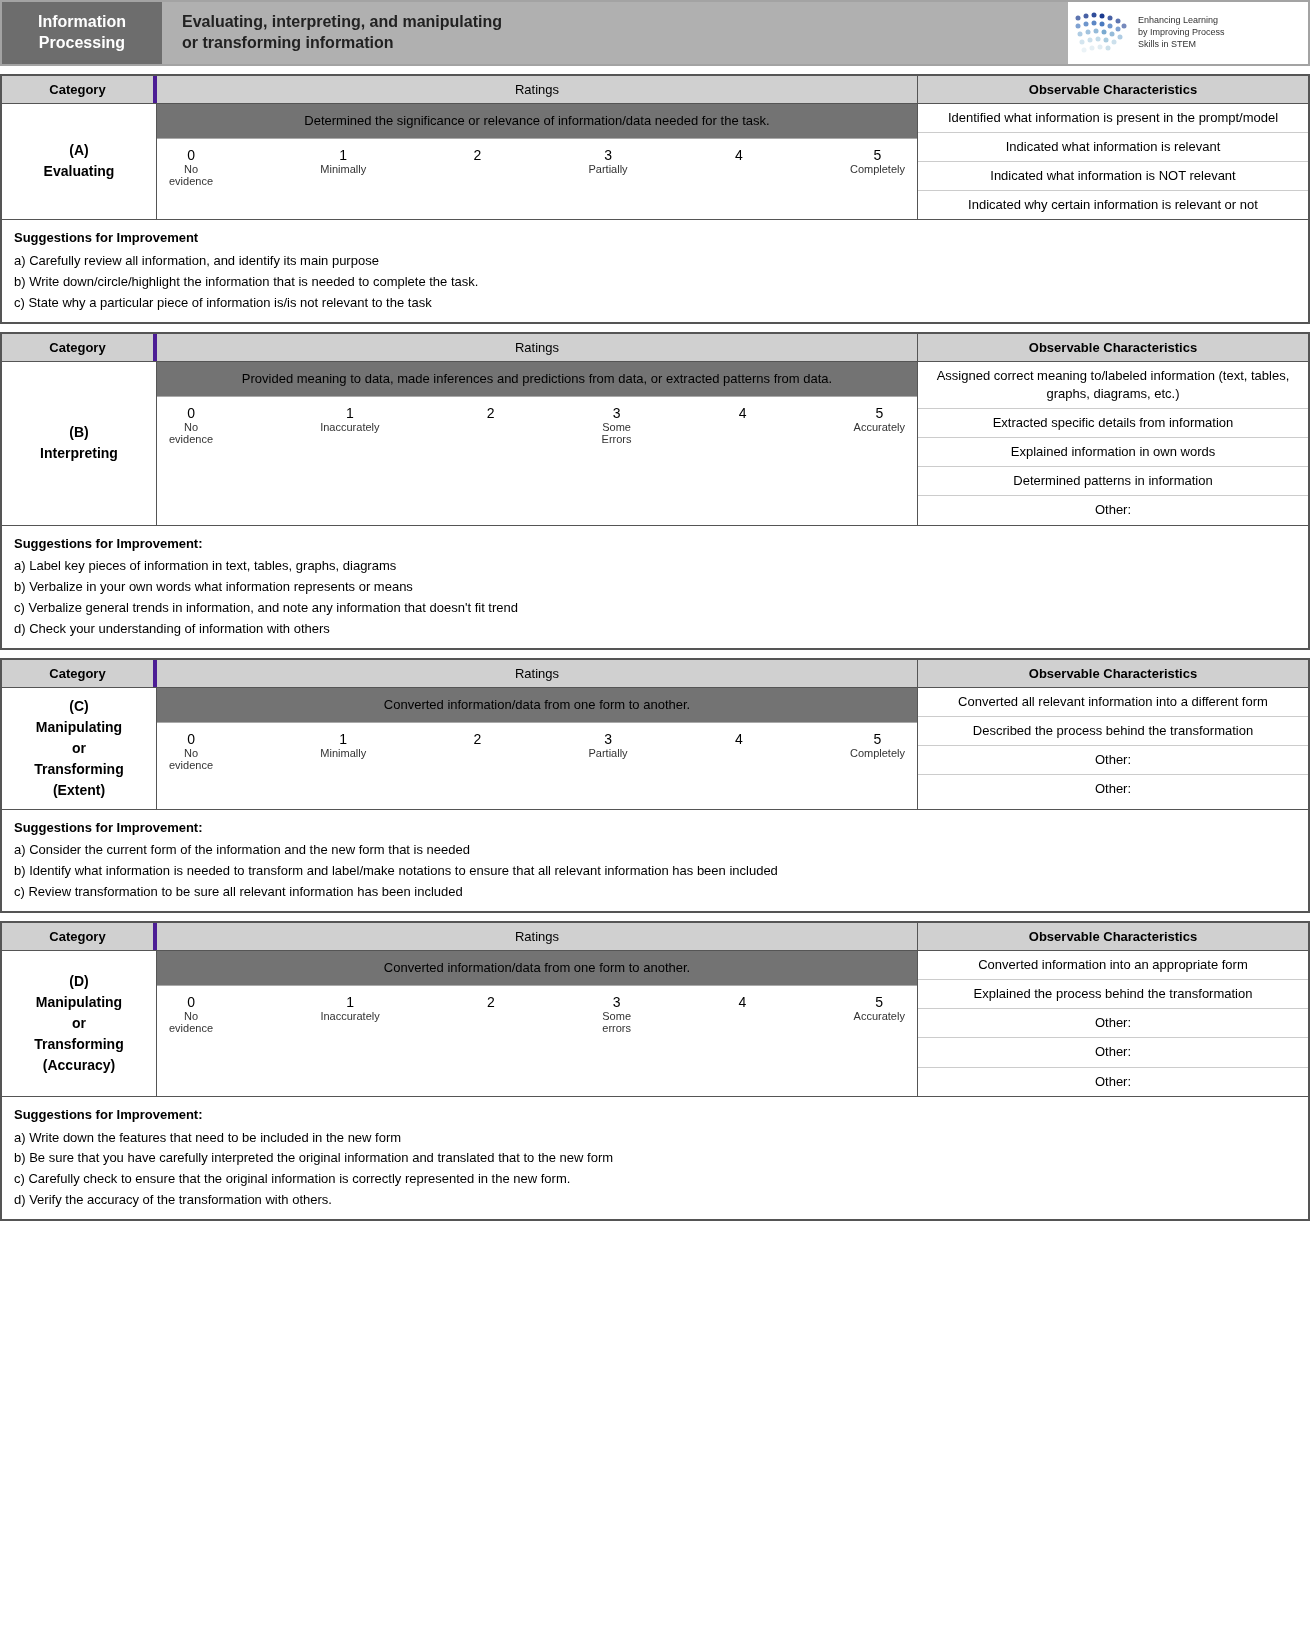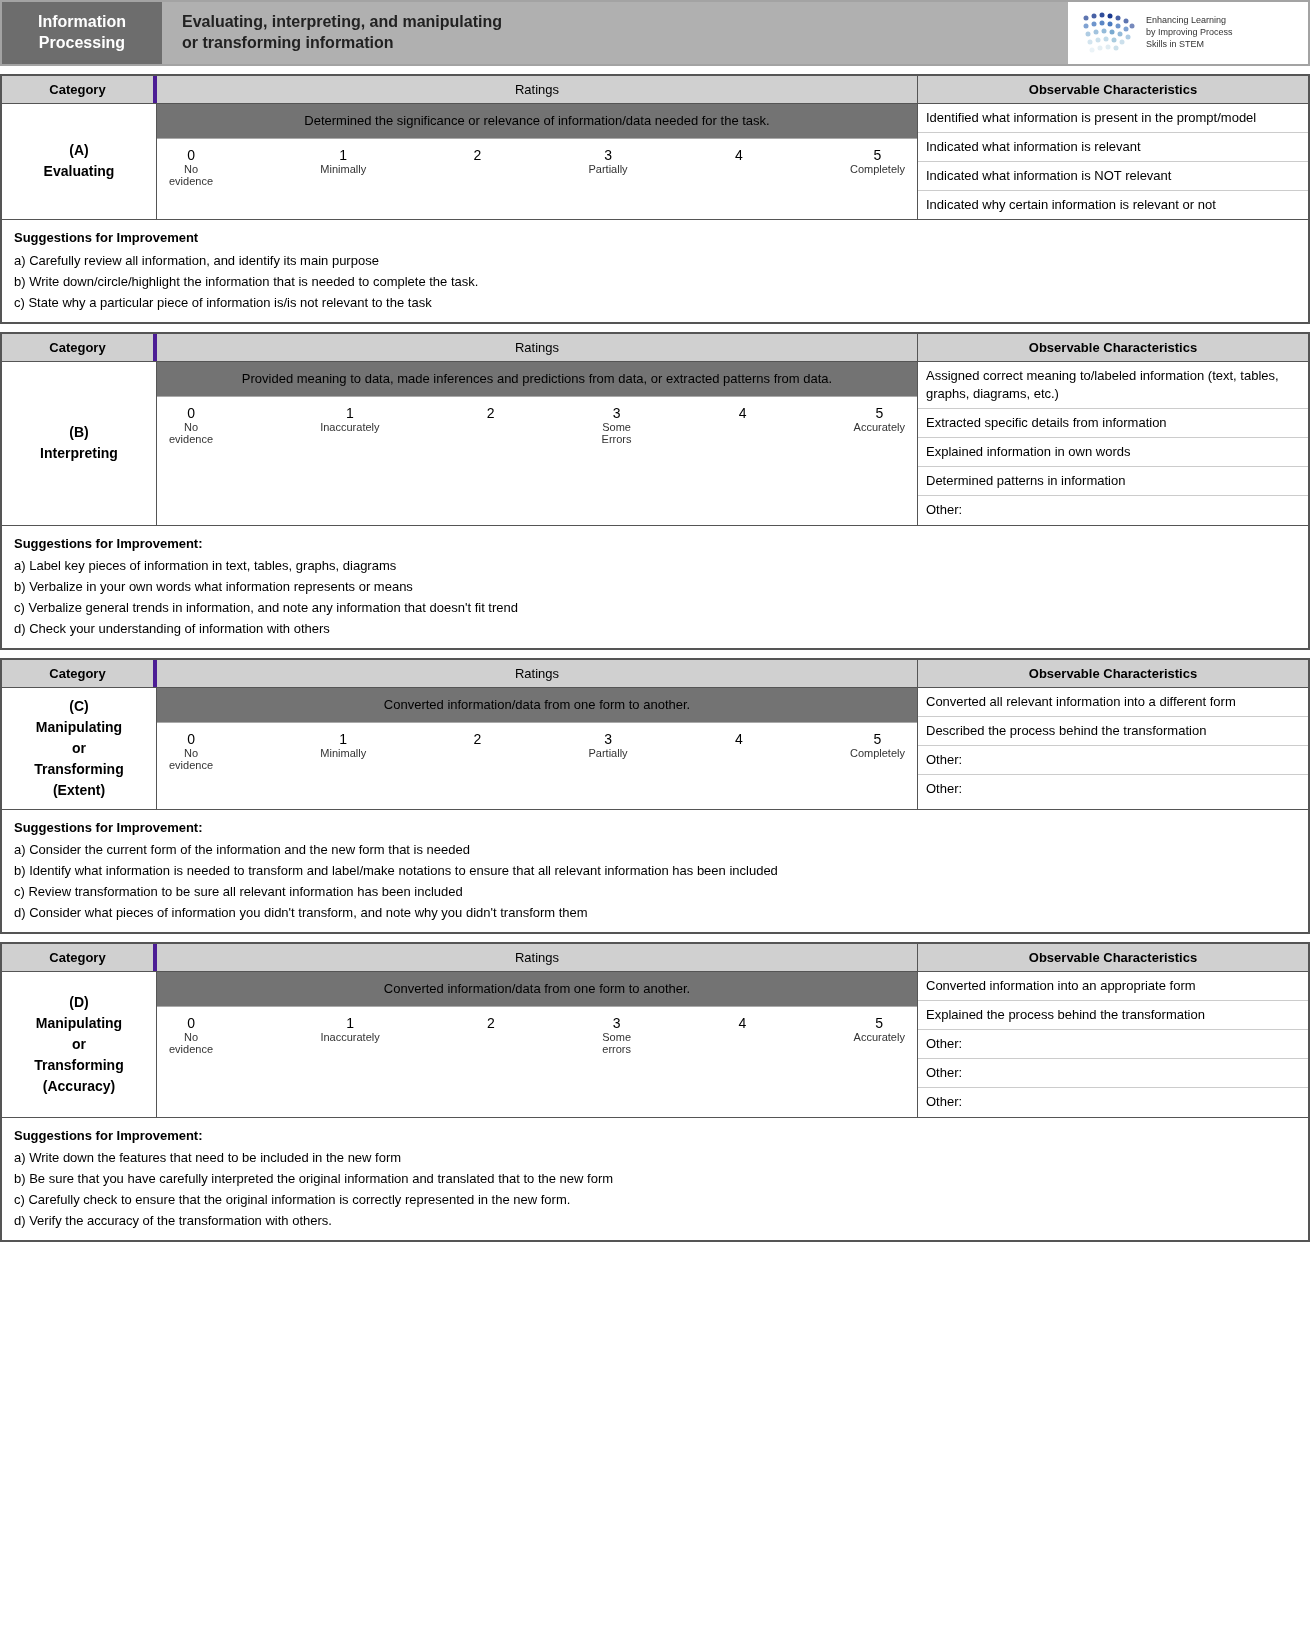--- a/index.html
+++ b/index.html
@@ -42,21 +42,21 @@
       font-weight: bold;
       padding: 10px 20px;
       display: flex;
       align-items: center;
       flex: 1;
       line-height: 1.3;
     }
     .header-right {
       display: flex;
       align-items: center;
-      padding: 6px 14px;
+      padding: 6px 6px;
       min-width: 240px;
       gap: 10px;
     }
     .elipss-logo {
       display: flex;
       align-items: center;
       gap: 8px;
     }
     .logo-dots {
       width: 56px;
@@ -175,20 +175,21 @@
       width: 390px;
       min-width: 390px;
       display: flex;
       flex-direction: column;
     }
     .obs-item {
       padding: 5px 8px;
       border-bottom: 1px solid #ccc;
       font-size: 13px;
       line-height: 1.4;
+      text-align: center;
     }
     .obs-item:last-child {
       border-bottom: none;
     }
 
     .suggestions-row {
       border-bottom: 1px solid #555;
       padding: 8px 12px;
       font-size: 13px;
       line-height: 1.6;
@@ -414,21 +415,20 @@
             <div class="obs-item">Described the process behind the transformation</div>
             <div class="obs-item">Other:</div>
             <div class="obs-item">Other:</div>
           </div>
         </div>
         <div class="suggestions-row">
           <div class="suggestions-title">Suggestions for Improvement:</div>
           <div>a) Consider the current form of the information and the new form that is needed</div>
           <div>b) Identify what information is needed to transform and label/make notations to ensure that all relevant information has been included</div>
           <div>c) Review transformation to be sure all relevant information has been included</div>
-          <div>d) Consider what pieces of information you didn't transform, and note why you didn't transform them</div>
         </div>
       </div>
       <div class="section">
         <div class="section-header-row">
     <div class="col-category">
             <span>Category</span>
           </div>
     <div class="col-ratings">
             <span>Ratings</span>
           </div>

